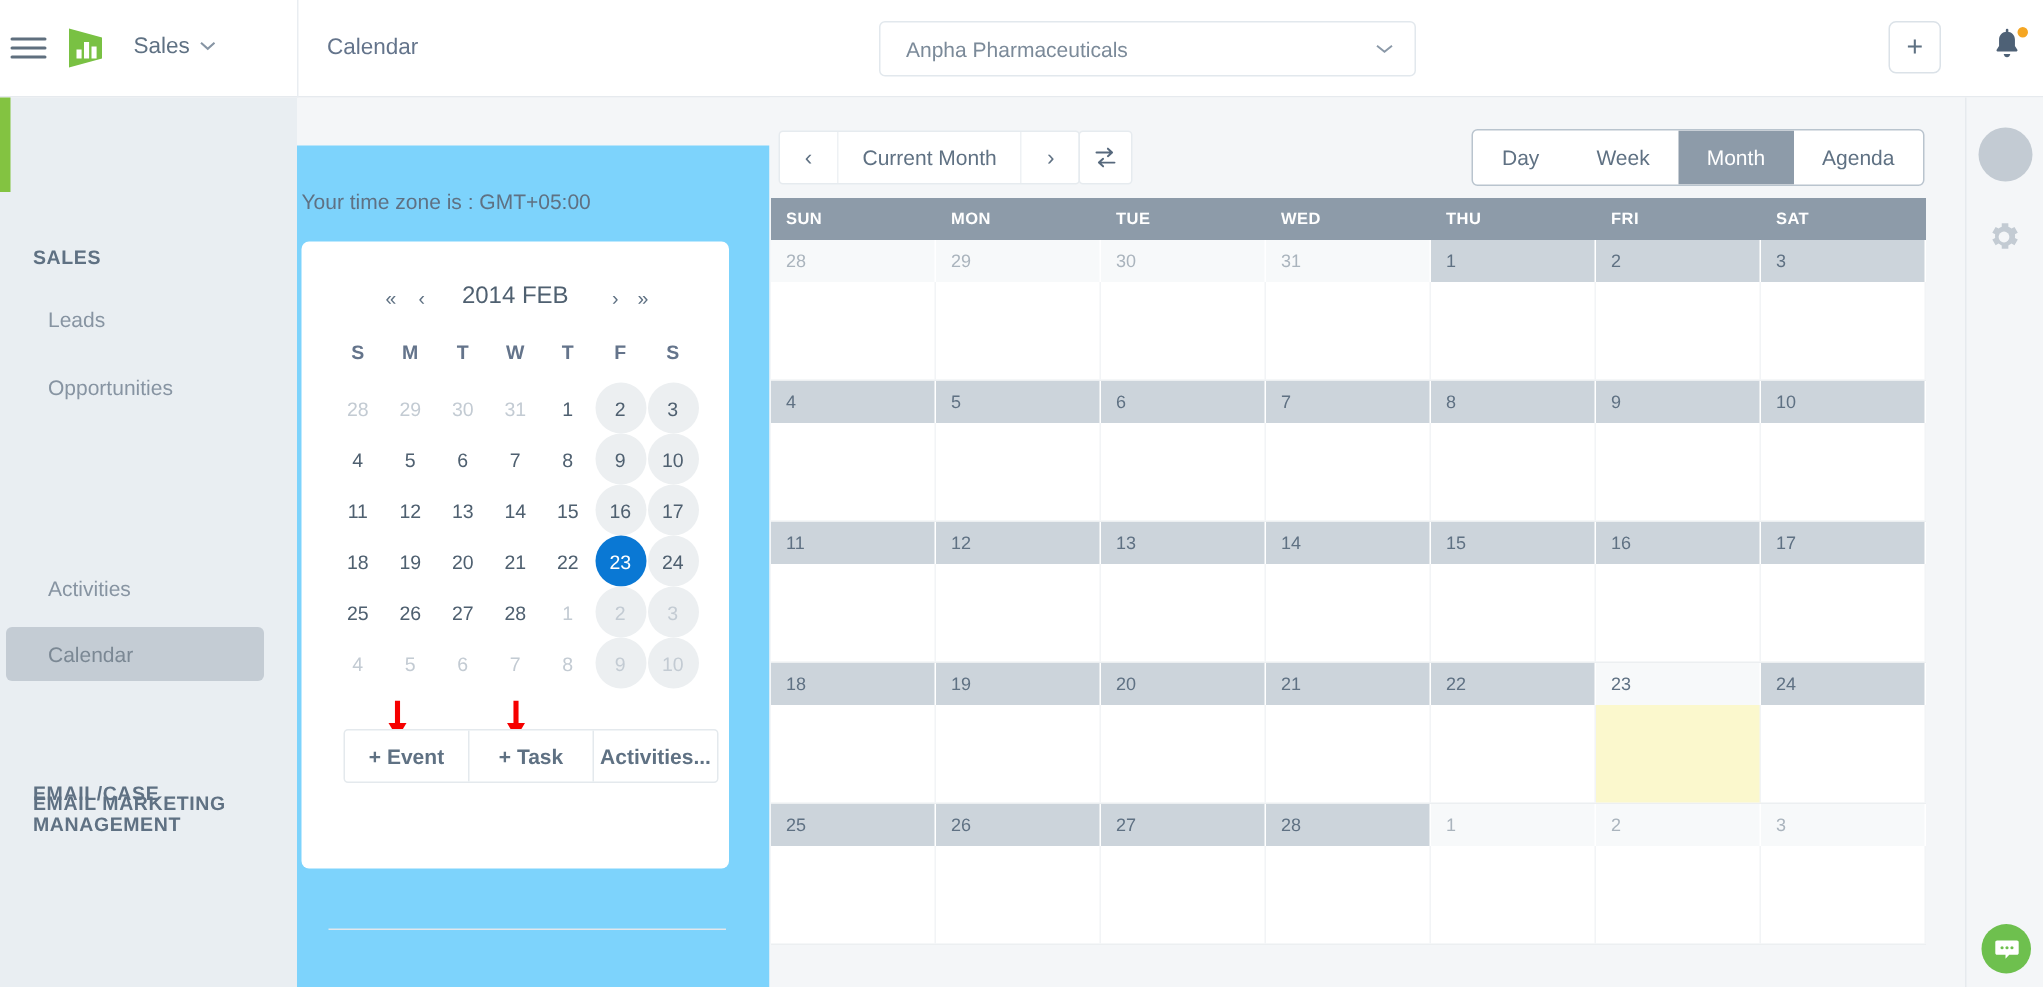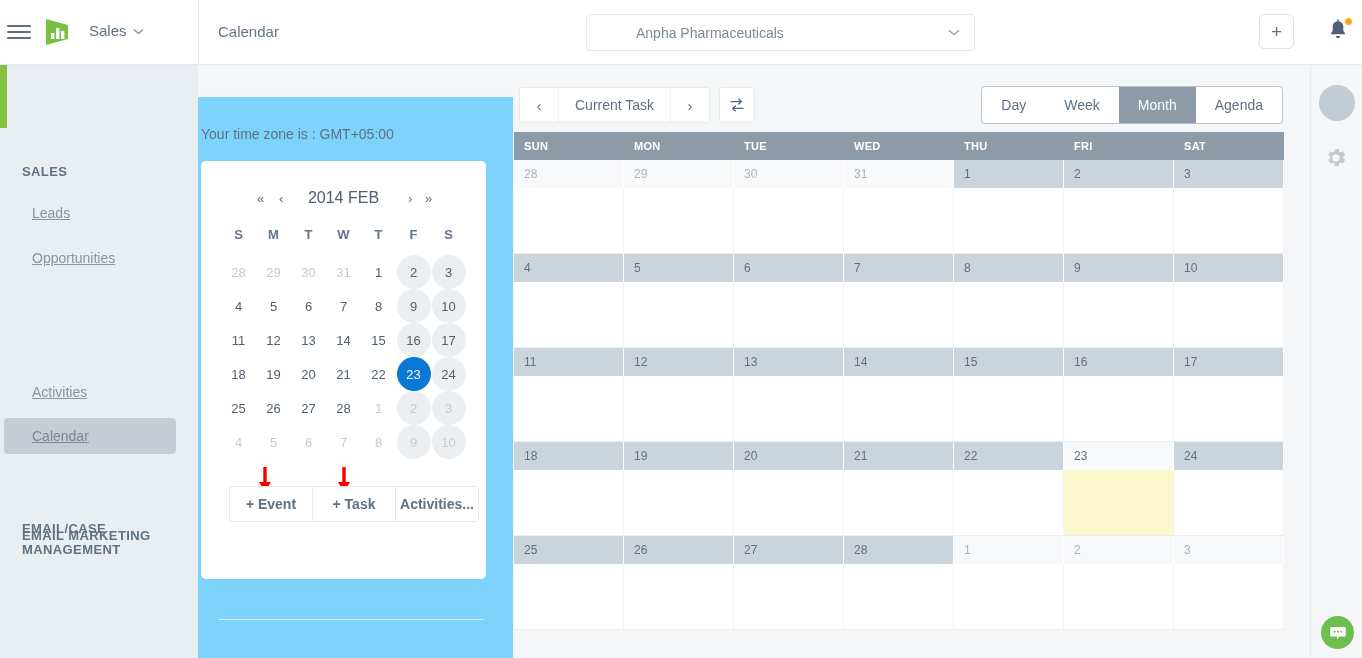--- a/index.html
+++ b/index.html
@@ -33,23 +33,23 @@
   .app-caret {
     position: absolute; left: 133px; top: 25px; font-size: 11px; color: #8795a4;
   }
   .divider-v {
     position: absolute; left: 198px; top: 0; width: 1px; height: 65px; background: #e9edf1;
   }
   .page-title-top {
     position: absolute; left: 218px; top: 23px; font-size: 15px; color: #64748b;
   }
   .org-select {
-    position: absolute; left: 586px; top: 14px; width: 389px; height: 37px;
+    position: absolute; left: 586px; top: 14px; width: 358px; height: 37px;
     background: #ffffff; border: 1px solid #e2e8ed; border-radius: 4px;
-    display: flex; align-items: center; cursor: pointer; padding-left: 32px;
+    display: flex; align-items: center; cursor: pointer;
   }
   .org-select-label { margin-left: 17px; font-size: 14px; color: #7b8a99; }
   .org-select-caret { position: absolute; right: 14px; top: 10px; font-size: 12px; color: #8b99a8; }
   .plus-btn {
     position: absolute; left: 1259px; top: 14px; width: 35px; height: 35px;
     border: 1px solid #dbe2e8; border-radius: 5px; background: #fff;
     display: flex; align-items: center; justify-content: center; cursor: pointer;
     color: #5f7183; font-size: 19px; line-height: 1;
   }
   .bell-wrap {
@@ -89,21 +89,21 @@
   .sb-group {
     padding-left: 22px; font-size: 13px; color: #5f7183;
     letter-spacing: 0.4px; font-weight: 600;
   }
   .sb-group.g1 { position: absolute; top: 99px; }
   .sb-group.g2 { position: absolute; top: 420px; margin-top: 43px; }
   .sb-group.g3 { position: absolute; top: 453px; line-height: 21px; }
   .sb-item {
     position: absolute; left: 4px; width: 172px; height: 36px;
     display: flex; align-items: center; padding-left: 28px;
-    font-size: 14px; color: #8794a2; cursor: pointer; border-radius: 4px; text-decoration: underline;
+    font-size: 14px; color: #8794a2; cursor: pointer; border-radius: 4px;
   }
   .sb-item.active { background: #c4ccd4; color: #7b8894; }
 
   
   .mid-panel {
     position: absolute; left: 198px; top: 65px; width: 315px; height: 593px;
     background: #7dd3fc;
     margin-top: 32px;
   }
   .tz-text {
@@ -491,21 +491,21 @@
           <span class="knob"></span>
         </span>
     </div>
 
   </div>
 
   <div class="cal-area">
     <div class="cal-toolbar">
       <div class="nav-group">
         <div class="nav-btn">‹</div>
-        <div class="nav-label">Current Task</div>
+        <div class="nav-label">Current Month</div>
         <div class="nav-btn">›</div>
       </div>
       <div class="refresh-btn">
         <svg width="18" height="18" viewBox="0 0 18 18">
           <path d="M3 5.6 H13 M10.6 3.1 L13.4 5.6 L10.6 8.1" stroke="#56687c" stroke-width="1.3" fill="none" stroke-linecap="round" stroke-linejoin="round"></path>
           <path d="M15 12.4 H5 M7.4 9.9 L4.6 12.4 L7.4 14.9" stroke="#56687c" stroke-width="1.3" fill="none" stroke-linecap="round" stroke-linejoin="round"></path>
         </svg>
       </div>
       <div class="view-group">
         <div class="view-btn">Day</div>

